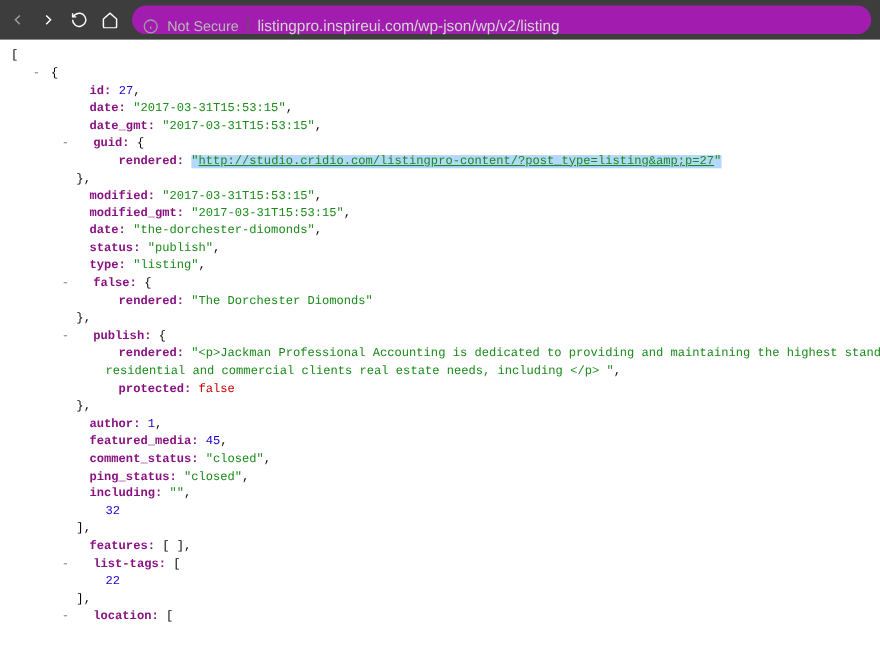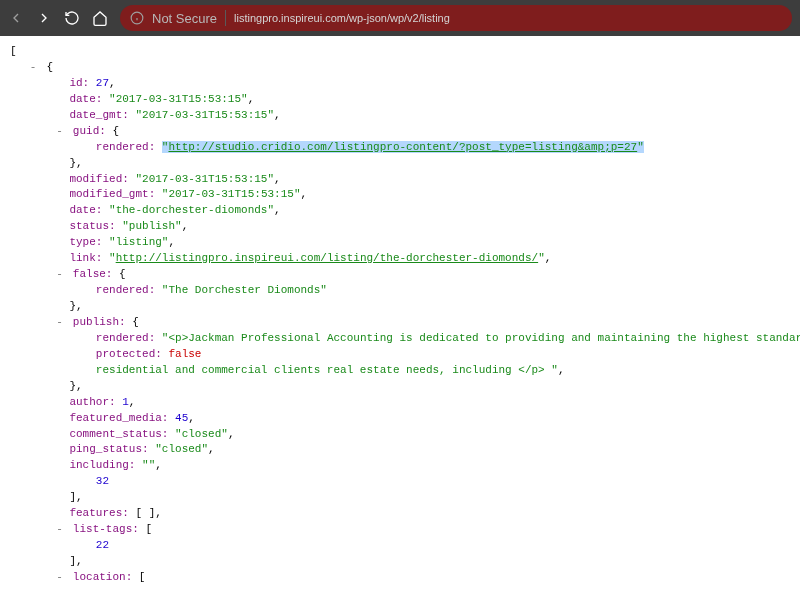--- a/index.html
+++ b/index.html
@@ -21,61 +21,61 @@
     .nav-btn {
       color: #9e9e9e;
       display: flex;
       align-items: center;
       cursor: pointer;
     }
     .nav-btn.active { color: #fff; }
     .omnibox {
       flex: 1;
       height: 26px;
-      background: #7f1d1d;
+      background: #a21caf;
       border-radius: 20px;
       display: flex;
-      align-items: center;
+      align-items: flex-end;
       padding: 0 10px;
       gap: 8px;
     }
     .secure-icon {
       color: #9e9e9e;
       display: flex;
       align-items: center;
     }
     .secure-text {
       color: #b8b8b8;
       font-size: 13px;
     }
     .divider {
       width: 1px;
       height: 16px;
       background: #5a5a5a;
     }
     .url {
       color: #d4d4d4;
-      font-size: 11px;
+      font-size: 14px;
     }
     .content {
       padding: 8px 10px;
       font-family: Menlo, Monaco, "Courier New", monospace;
       font-size: 11px;
       line-height: 1.45;
       white-space: nowrap;
       color: #000;
     }
     .line { display: block; }
     .toggle {
       color: #777;
       cursor: pointer;
       display: inline-block;
       width: 10px;
     }
-    .key { color: #881280; font-weight: normal; }
+    .key { color: #881280; font-weight: bold; margin-left: 12px; }
     .str { color: #1a8a1a; }
     .str a { color: #1a8a1a; }
     .num { color: #1c00cf; text-align: center; }
     .bool { color: #c80000; }
     .bracket { color: #000; }
     a { text-decoration: underline; }
     .hl { background: #b4d7fd; }
   </style>
 </head>
 <body>
@@ -123,28 +123,27 @@
 <span class="line">&nbsp;&nbsp;&nbsp;&nbsp;&nbsp;&nbsp;&nbsp;&nbsp;&nbsp;<span class="key">date:</span> <span class="str">"2017-03-31T15:53:15"</span>,</span>
 <span class="line">&nbsp;&nbsp;&nbsp;&nbsp;&nbsp;&nbsp;&nbsp;&nbsp;&nbsp;<span class="key">date_gmt:</span> <span class="str">"2017-03-31T15:53:15"</span>,</span>
 <span class="line">&nbsp;&nbsp;&nbsp;&nbsp;&nbsp;&nbsp;&nbsp;<span class="toggle">-</span> <span class="key">guid:</span> <span class="bracket">{</span></span>
 <span class="line">&nbsp;&nbsp;&nbsp;&nbsp;&nbsp;&nbsp;&nbsp;&nbsp;&nbsp;&nbsp;&nbsp;&nbsp;&nbsp;<span class="key">rendered:</span> <span class="str hl">"<a>http://studio.cridio.com/listingpro-content/?post_type=listing&amp;amp;p=27</a>"</span></span>
 <span class="line">&nbsp;&nbsp;&nbsp;&nbsp;&nbsp;&nbsp;&nbsp;&nbsp;&nbsp;<span class="bracket">},</span></span>
 <span class="line">&nbsp;&nbsp;&nbsp;&nbsp;&nbsp;&nbsp;&nbsp;&nbsp;&nbsp;<span class="key">modified:</span> <span class="str">"2017-03-31T15:53:15"</span>,</span>
 <span class="line">&nbsp;&nbsp;&nbsp;&nbsp;&nbsp;&nbsp;&nbsp;&nbsp;&nbsp;<span class="key">modified_gmt:</span> <span class="str">"2017-03-31T15:53:15"</span>,</span>
 <span class="line">&nbsp;&nbsp;&nbsp;&nbsp;&nbsp;&nbsp;&nbsp;&nbsp;&nbsp;<span class="key">date:</span> <span class="str">"the-dorchester-diomonds"</span>,</span>
 <span class="line">&nbsp;&nbsp;&nbsp;&nbsp;&nbsp;&nbsp;&nbsp;&nbsp;&nbsp;<span class="key">status:</span> <span class="str">"publish"</span>,</span>
 <span class="line">&nbsp;&nbsp;&nbsp;&nbsp;&nbsp;&nbsp;&nbsp;&nbsp;&nbsp;<span class="key">type:</span> <span class="str">"listing"</span>,</span>
-<span class="line">&nbsp;&nbsp;&nbsp;&nbsp;&nbsp;&nbsp;&nbsp;&nbsp;&nbsp;<span class="key">link:</span> <span class="str">"<a>http://listingpro.inspireui.com/listing/the-dorchester-diomonds/</a>"</span>,</span>
 <span class="line">&nbsp;&nbsp;&nbsp;&nbsp;&nbsp;&nbsp;&nbsp;<span class="toggle">-</span> <span class="key">false:</span> <span class="bracket">{</span></span>
 <span class="line">&nbsp;&nbsp;&nbsp;&nbsp;&nbsp;&nbsp;&nbsp;&nbsp;&nbsp;&nbsp;&nbsp;&nbsp;&nbsp;<span class="key">rendered:</span> <span class="str">"The Dorchester Diomonds"</span></span>
 <span class="line">&nbsp;&nbsp;&nbsp;&nbsp;&nbsp;&nbsp;&nbsp;&nbsp;&nbsp;<span class="bracket">},</span></span>
 <span class="line">&nbsp;&nbsp;&nbsp;&nbsp;&nbsp;&nbsp;&nbsp;<span class="toggle">-</span> <span class="key">publish:</span> <span class="bracket">{</span></span>
 <span class="line">&nbsp;&nbsp;&nbsp;&nbsp;&nbsp;&nbsp;&nbsp;&nbsp;&nbsp;&nbsp;&nbsp;&nbsp;&nbsp;<span class="key">rendered:</span> <span class="str">"&lt;p&gt;Jackman Professional Accounting is dedicated to providing and maintaining the highest standard of CPA and ac</span></span>
+<span class="line">&nbsp;&nbsp;&nbsp;&nbsp;&nbsp;&nbsp;&nbsp;&nbsp;&nbsp;&nbsp;&nbsp;&nbsp;&nbsp;<span class="str">residential and commercial clients real estate needs, including &lt;/p&gt; "</span>,</span>
 <span class="line">&nbsp;&nbsp;&nbsp;&nbsp;&nbsp;&nbsp;&nbsp;&nbsp;&nbsp;&nbsp;&nbsp;&nbsp;&nbsp;<span class="key">protected:</span> <span class="bool">false</span></span>
-<span class="line">&nbsp;&nbsp;&nbsp;&nbsp;&nbsp;&nbsp;&nbsp;&nbsp;&nbsp;&nbsp;&nbsp;&nbsp;&nbsp;<span class="str">residential and commercial clients real estate needs, including &lt;/p&gt; "</span>,</span>
 <span class="line">&nbsp;&nbsp;&nbsp;&nbsp;&nbsp;&nbsp;&nbsp;&nbsp;&nbsp;<span class="bracket">},</span></span>
 <span class="line">&nbsp;&nbsp;&nbsp;&nbsp;&nbsp;&nbsp;&nbsp;&nbsp;&nbsp;<span class="key">author:</span> <span class="num">1</span>,</span>
 <span class="line">&nbsp;&nbsp;&nbsp;&nbsp;&nbsp;&nbsp;&nbsp;&nbsp;&nbsp;<span class="key">featured_media:</span> <span class="num">45</span>,</span>
 <span class="line">&nbsp;&nbsp;&nbsp;&nbsp;&nbsp;&nbsp;&nbsp;&nbsp;&nbsp;<span class="key">comment_status:</span> <span class="str">"closed"</span>,</span>
 <span class="line">&nbsp;&nbsp;&nbsp;&nbsp;&nbsp;&nbsp;&nbsp;&nbsp;&nbsp;<span class="key">ping_status:</span> <span class="str">"closed"</span>,</span>
 <span class="line">&nbsp;&nbsp;&nbsp;&nbsp;&nbsp;&nbsp;&nbsp;&nbsp;&nbsp;<span class="key">including:</span> <span class="str">""</span>,</span>
 <span class="line">&nbsp;&nbsp;&nbsp;&nbsp;&nbsp;&nbsp;&nbsp;&nbsp;&nbsp;&nbsp;&nbsp;&nbsp;&nbsp;<span class="num">32</span></span>
 <span class="line">&nbsp;&nbsp;&nbsp;&nbsp;&nbsp;&nbsp;&nbsp;&nbsp;&nbsp;<span class="bracket">],</span></span>
 <span class="line">&nbsp;&nbsp;&nbsp;&nbsp;&nbsp;&nbsp;&nbsp;&nbsp;&nbsp;<span class="key">features:</span> <span class="bracket">[ ]</span>,</span>
 <span class="line">&nbsp;&nbsp;&nbsp;&nbsp;&nbsp;&nbsp;&nbsp;<span class="toggle">-</span> <span class="key">list-tags:</span> <span class="bracket">[</span></span>

